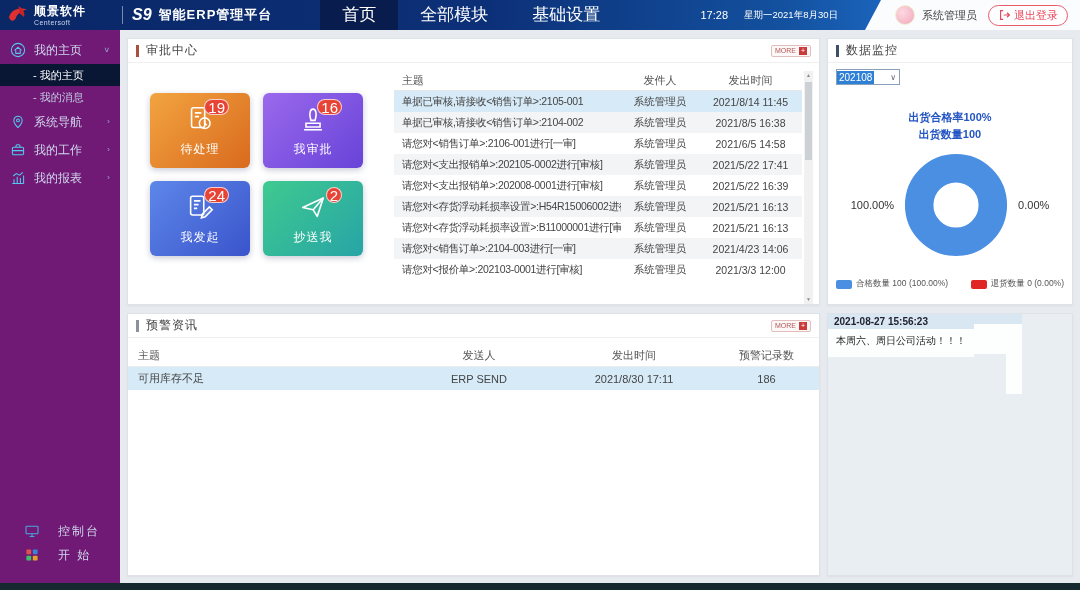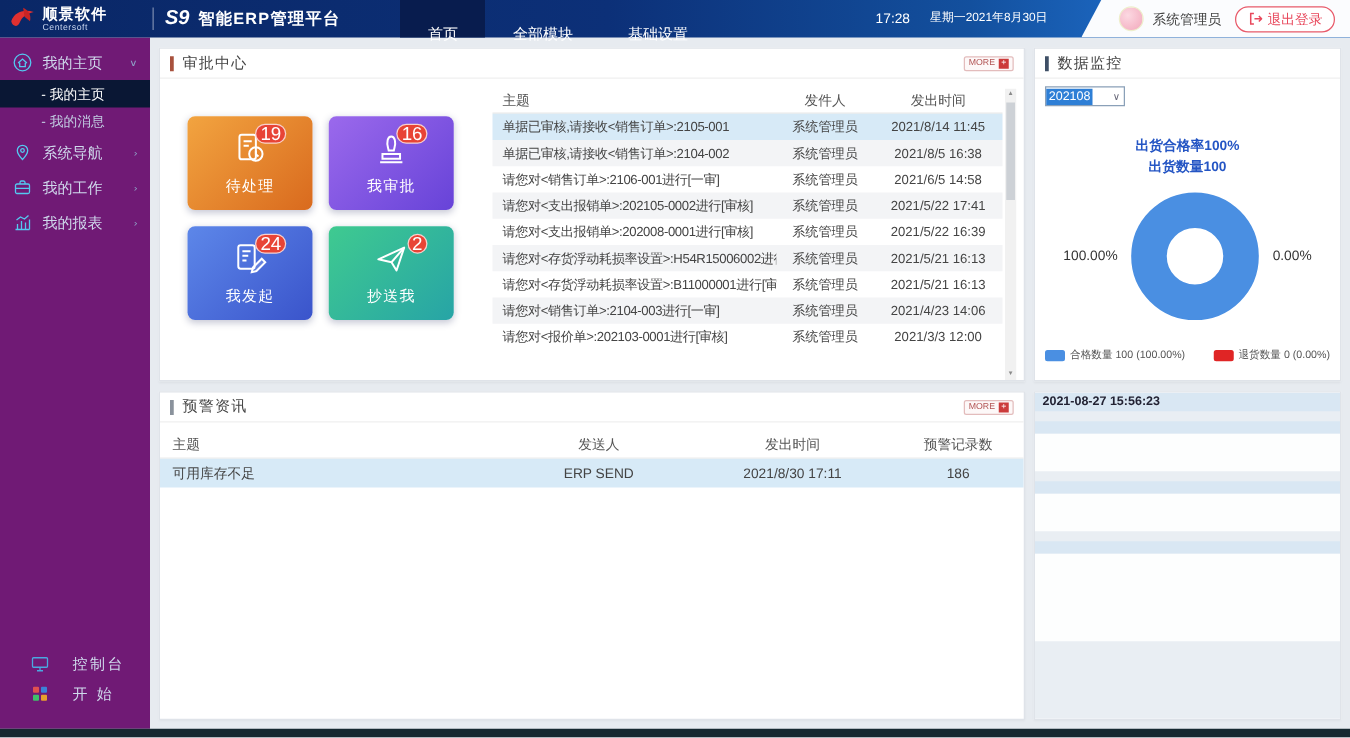--- a/index.html
+++ b/index.html
@@ -11,21 +11,21 @@
     background:linear-gradient(90deg,#0a2766 0%,#0c3078 45%,#13509e 72%,#1b64bc 82%); color:#fff; }
   .logo-wrap { width:120px; display:flex; align-items:center; padding-left:6px; }
   .logo-ic { width:24px; height:24px; margin-right:4px; flex:0 0 24px; }
   .logo-txt { display:flex; flex-direction:column; line-height:1; }
   .logo-title { font-size:12px; font-weight:bold; letter-spacing:1px; }
   .logo-sub { font-size:7px; color:#c9d6ef; margin-top:2px; letter-spacing:.4px; }
   .tb-div { width:1px; height:18px; background:rgba(255,255,255,.45); margin:0 9px 0 2px; }
   .s9 { font-size:16px; font-weight:bold; font-style:italic; margin-right:7px; }
   .prod-title { font-size:13px; font-weight:bold; letter-spacing:1px; }
   .topnav { display:flex; margin-left:48px; height:30px; }
-  .nav-item { padding:12px 22px; line-height:30px; font-size:12px; cursor:pointer; }
+  .nav-item { padding:0 22px; line-height:30px; font-size:17px; cursor:pointer; }
   .nav-item.active { background:#081c4e; }
   .tb-mid { margin-left:auto; display:flex; align-items:center; gap:16px; margin-right:242px; }
   .tb-time { font-size:11px; }
   .tb-date { display:flex; font-size:9.5px; line-height:1.25; }
   .tb-right { position:absolute; right:0; top:0; bottom:0; width:215px; background:#fbfcfe;
     clip-path:polygon(16px 0,100% 0,100% 100%,0 100%); display:flex; align-items:center; gap:7px;
     padding-left:30px; color:#333; }
   .avatar { width:20px; height:20px; border-radius:50%; background:radial-gradient(circle at 35% 35%,#fcd9e2,#f2a7bb); border:1px solid #eec; flex:0 0 20px; }
   .tb-user { font-size:11px; color:#444; }
   .logout-btn { margin-left:4px; display:flex; align-items:center; gap:4px; border:1px solid #e85b6b; color:#e8485c;
@@ -96,21 +96,21 @@
   .al-table { margin-top:6px; }
   .a-tr { display:flex; height:23px; align-items:center; font-size:11px; color:#444; }
   .a-tr.head { color:#555; border-bottom:1px solid #ececec; }
   .a-tr.row { background:#d7eaf7; }
   .a-subj { flex:1; padding-left:10px; }
   .a-sender { width:150px; flex:0 0 150px; text-align:center; }
   .a-time { width:160px; flex:0 0 160px; text-align:center; }
   .a-count { width:105px; flex:0 0 105px; text-align:center; }
 
   
-  .ann-body { flex:1; background:#e9eef3; padding:0; overflow:hidden; display:flex; flex-direction:column; }
+  .ann-body { flex:1; background:#e9eef3; padding:0; overflow:hidden; display:flex; flex-direction:row; }
   .ann-entry { margin-bottom:8px; }
   .ann-date { background:#d9e7f3; font-size:10px; font-weight:bold; color:#223; padding:2px 6px; height:15px; line-height:12px; }
   .ann-box { background:#fdfefe; padding:5px 8px; font-size:10px; color:#222; min-height:28px; }
   .ann-entry.empty .ann-date { height:10px; }
   .ann-entry.empty .ann-box { min-height:30px; }
   .ann-entry.empty:last-child .ann-box { min-height:70px; }
 
   .taskbar { height:7px; flex:0 0 7px; background:#162830; }
 
   svg { display:block; width:100%; height:100%; }
@@ -412,20 +412,21 @@
               <span class="a-count">186</span>
             </div>
           </div>
       </div>
     </div>
 
     <div class="panel">
       <div class="ann-body">
           <div class="ann-entry">
             <div class="ann-date">2021-08-27 15:56:23</div>
+            <div class="ann-box">本周六、周日公司活动！！！</div>
           </div>
           <div class="ann-entry empty">
             <div class="ann-date"></div>
             <div class="ann-box"></div>
           </div>
           <div class="ann-entry empty">
             <div class="ann-date"></div>
             <div class="ann-box"></div>
           </div>
           <div class="ann-entry empty">

